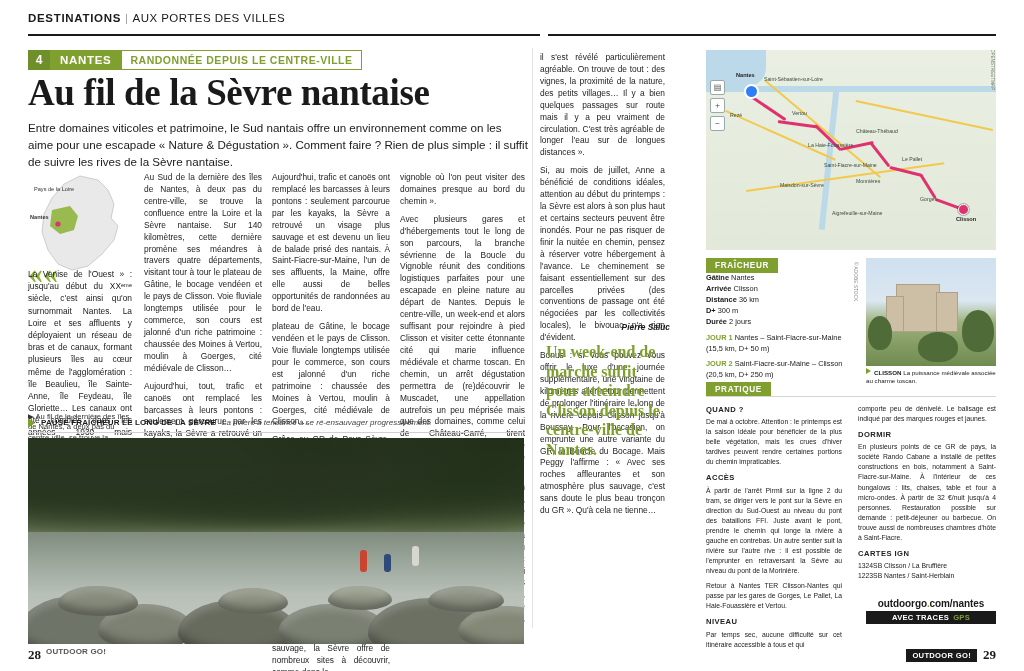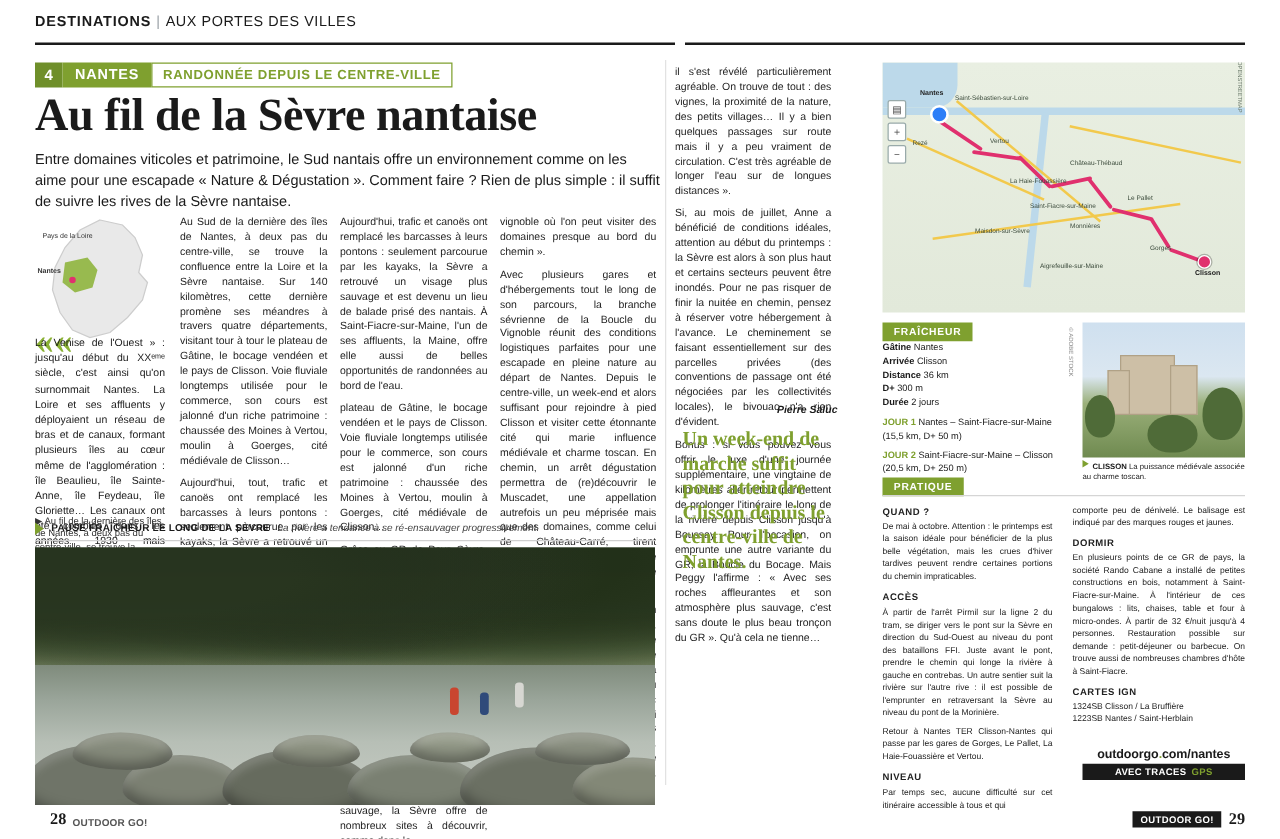--- a/index.html
+++ b/index.html
@@ -116,21 +116,21 @@
   .pcolA{left:706px;top:404px;width:136px;}
   .pcolB{left:858px;top:404px;width:138px;}
 
   .logo{position:absolute;left:866px;top:598px;width:130px;text-align:center;}
   .logo .url{font-size:10px;font-weight:bold;letter-spacing:-.01em;}
   .logo .url .dot{color:#7fa02f;}
   .logo .bar{margin-top:2px;background:#1a1a1a;color:#fff;font-size:7.6px;font-weight:bold;letter-spacing:.04em;padding:2px 0;display:flex;align-items:center;justify-content:center;gap:4px;}
   .logo .bar .g{color:#7fa02f;}
 
   
-  .folio-l{position:absolute;left:40px;bottom:8px;display:flex;align-items:flex-end;gap:5px;}
+  .folio-l{position:absolute;left:28px;bottom:8px;display:flex;align-items:flex-start;gap:5px;}
   .folio-l .n{font-family:"Liberation Serif",serif;font-weight:bold;font-size:13px;}
   .folio-l .m{font-size:8px;font-weight:bold;color:#555;letter-spacing:.02em;}
   .folio-r{position:absolute;right:28px;bottom:8px;display:flex;align-items:center;gap:6px;}
   .folio-r .m{background:#1a1a1a;color:#fff;font-size:7.6px;font-weight:bold;letter-spacing:.04em;padding:2px 6px;}
   .folio-r .n{font-family:"Liberation Serif",serif;font-weight:bold;font-size:13px;}
   .vdiv{position:absolute;left:532px;top:48px;width:1px;height:580px;background:#e2e2e2;}
 </style>
 </head>
 <body>
 

